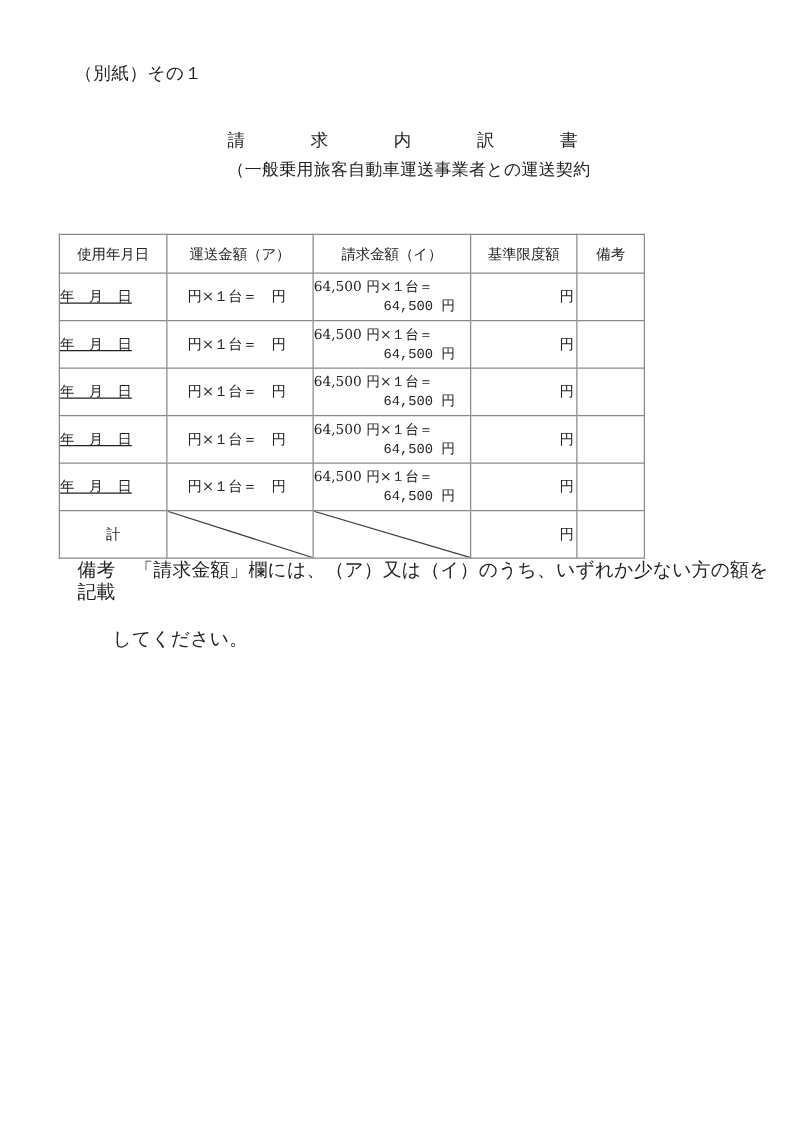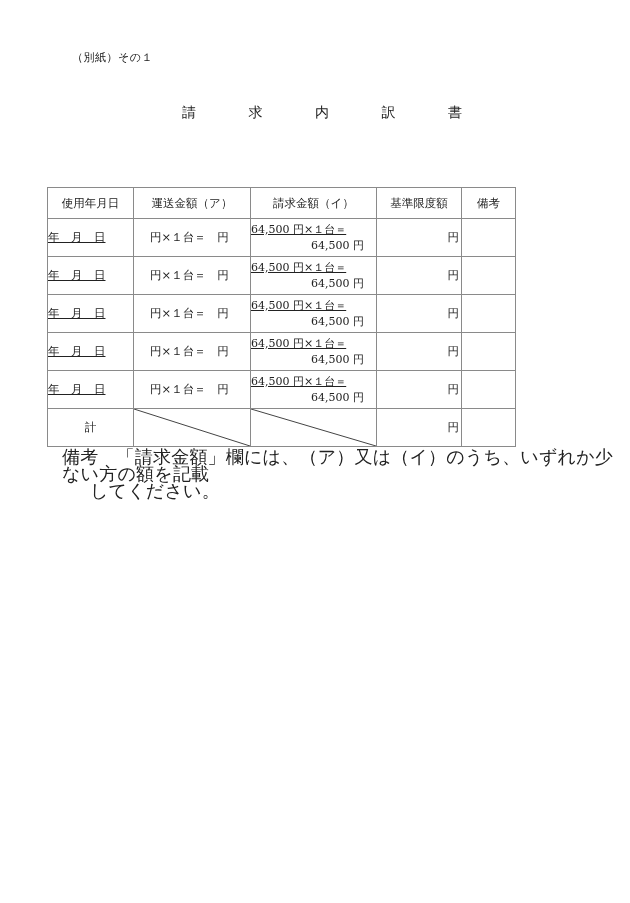--- a/index.html
+++ b/index.html
@@ -2,21 +2,21 @@
 <html><head>
   <meta charset="utf-8">
   <style>
     html, body { margin: 0; padding: 0; background: #ffffff; }
     body {
       width: 630px; height: 903px; position: relative; overflow: hidden;
       font-family: "DejaVu Serif", "Liberation Serif", serif;
       color: #222;
     }
     .annex {
-      position: absolute; left: 72px; top: 50px; font-size: 11px; letter-spacing: 0.5px;
+      position: absolute; left: 60px; top: 50px; font-size: 14px; letter-spacing: 0.5px;
     }
     .title {
       position: absolute; left: 182px; top: 104px; width: 280px;
       display: flex; justify-content: space-between; font-size: 14px;
     }
     .subtitle {
       position: absolute; left: 176px; top: 126px; font-size: 13.5px; line-height: 21px;
       letter-spacing: 0.3px;
     }
     .subtitle .l1 { display: block; padding-left: 6px; }
@@ -29,45 +29,46 @@
     table.form td, table.form th {
       border: 1px solid #8a8a8a; padding: 0; font-weight: normal;
       vertical-align: middle; position: relative;
     }
     table.form th { height: 30px; text-align: center; }
     table.form td { height: 37px; }
     .c1 { width: 86px; } .c2 { width: 117px; } .c3 { width: 126px; } .c4 { width: 85px; } .c5 { width: 54px; }
     .date { text-align: left; padding-right: 2px !important; white-space: pre; text-decoration: underline; }
     .trans { padding-left: 16px !important; white-space: pre; margin-top: 25px; }
     .base { font-size: 11px; line-height: 16px; }
-    .base .a { display: block; text-align: left; padding-left: 0px; text-decoration: underline; }
-    .base .b { display: block; text-align: right; padding-right: 12px; }
+    .base .a { display: block; text-align: left; padding-left: 0px; }
+    .base .b { display: block; text-align: right; padding-right: 12px; font-family: Liberation Mono, monospace; }
     .claim { text-align: right; padding-right: 2px !important; }
     .total-label { text-align: center; }
     .diag svg { position: absolute; left: 0; top: 0; width: 100%; height: 100%; }
     .note {
-      position: absolute; left: 62px; top: 448px; font-size: 18px; line-height: 17px;
+      position: absolute; left: 62px; top: 448px; font-size: 15px; line-height: 17px;
       letter-spacing: 0.2px;
     }
-    .note .l2 { display: block; padding-left: 28px; }
+    .note .l2 { display: block; padding-left: 28px; margin-top: 21px; }
   </style>
 </head>
 <body>
 
 <div class="annex">（別紙）その１</div>
 
 <div class="title">
   <span>請</span>
   <span>求</span>
   <span>内</span>
   <span>訳</span>
   <span>書</span>
 </div>
 
 <div class="subtitle">
+  <span class="l1">（一般乗用旅客自動車運送事業者との運送契約</span>
 </div>
 
 <table class="form">
   <colgroup>
       <col class="c1">
       <col class="c2">
       <col class="c3">
       <col class="c4">
       <col class="c5">
     </colgroup>

